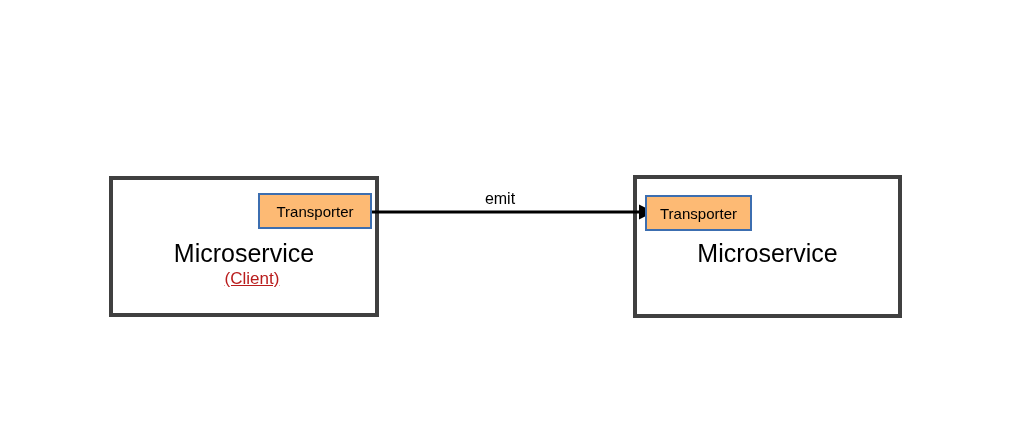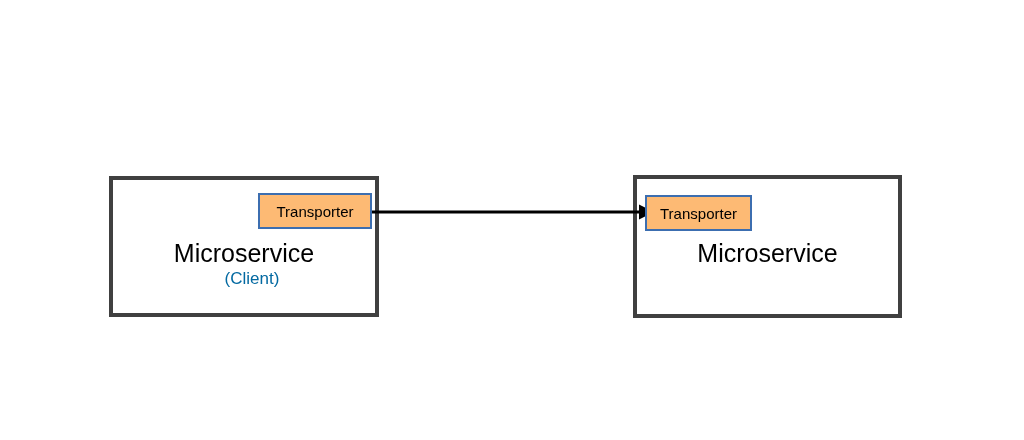--- a/index.html
+++ b/index.html
@@ -57,24 +57,25 @@
     left: 0;
     right: 0;
     top: 62px;
   }
   .service-subtitle {
     position: absolute;
     left: 16px;
     right: 0;
     top: 90px;
     text-align: center;
-    color: #0369a1;
+    color: #b91c1c;
     font-size: 17px;
     line-height: 1;
     white-space: nowrap;
+    text-decoration: underline;
   }
 
   
   .transporter-box {
     position: absolute;
     box-sizing: border-box;
     background: #fdba74;
     border: 2px solid #3c6eb0;
     display: flex;
     align-items: center;
@@ -136,20 +137,21 @@
 
   <div class="service-box" id="service-server">
     <div class="service-title" id="server-title">Microservice</div>
   </div>
 
   <svg id="connector" viewBox="0 0 300 60" width="300" height="60">
     <line x1="12" y1="32" x2="279" y2="32" stroke="#000000" stroke-width="3"></line>
     <polygon points="279,24.5 294,32 279,39.5" fill="#000000"></polygon>
   </svg>
 
+  <div id="emit-label">emit</div>
 
   <div class="transporter-box" id="transporter-client">
     <span class="transporter-label">Transporter</span>
   </div>
 
   <div class="transporter-box" id="transporter-server">
     <span class="transporter-label">Transporter</span>
   </div>
 
 </div>

